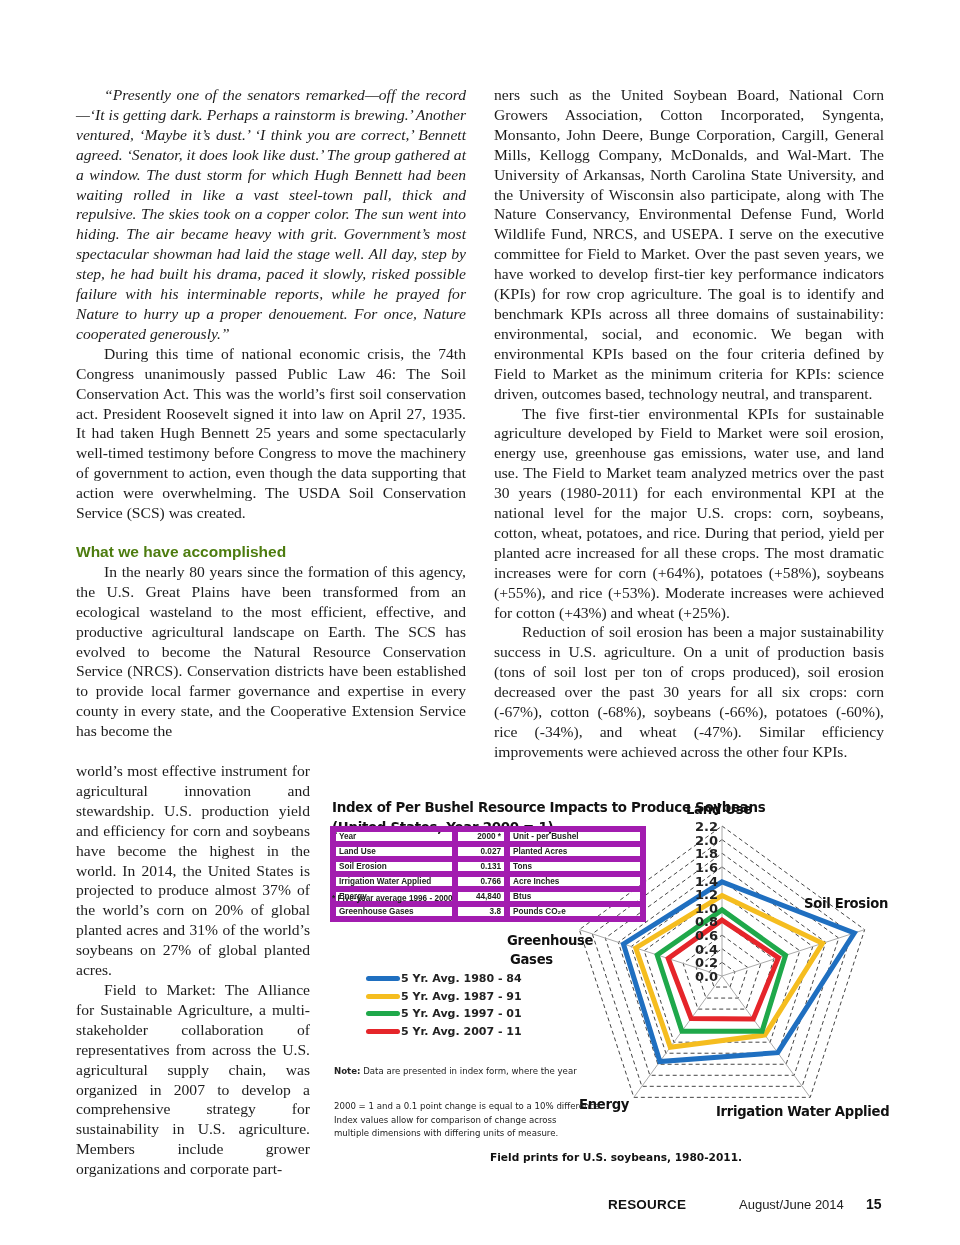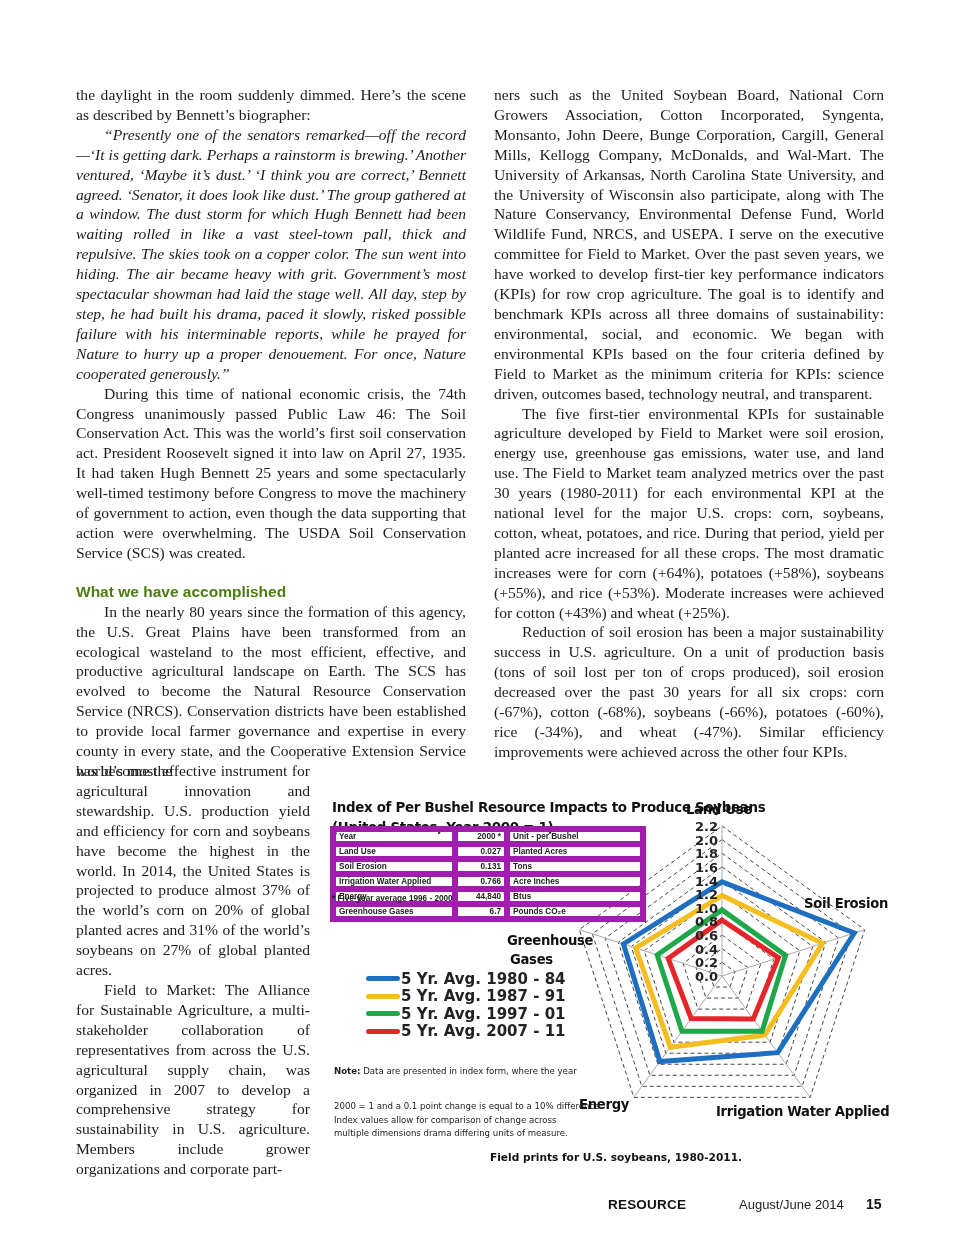--- a/index.html
+++ b/index.html
@@ -19,42 +19,41 @@
   
   #figure { position: absolute; left: 326px; top: 780px; width: 580px; height: 360px; }
   .fig-title { position: absolute; left: 6px; top: 18px; font-family: "DejaVu Sans", sans-serif; font-weight: bold; font-size: 13.4px; line-height: 20px; color: #111; letter-spacing: -0.3px; }
   .fig-table { position: absolute; left: 4px; top: 46px; border-collapse: collapse; font-family: "Liberation Sans", sans-serif; font-weight: bold; font-size: 8.2px; color: #222; }
   .fig-table td { border: 6px solid #a21caf; padding: 0 3px; height: 9px; line-height: 9px; white-space: nowrap; }
   .fig-table td.c1 { width: 110px; }
   .fig-table td.c2 { width: 40px; text-align: right; }
   .fig-table td.c3 { width: 124px; margin-top: 28px; }
   .fig-footnote { position: absolute; left: 6px; top: 114px; font-family: "Liberation Sans", sans-serif; font-weight: bold; font-size: 8.2px; color: #222; }
 
-  .legend { position: absolute; left: 40px; top: 190px; font-family: "DejaVu Sans", sans-serif; font-weight: bold; font-size: 15px; color: #222; }
+  .legend { position: absolute; left: 40px; top: 190px; font-family: "DejaVu Sans", sans-serif; font-weight: bold; font-size: 11px; color: #222; }
   .legend-item { display: flex; align-items: center; height: 17.5px; }
   .legend-swatch { width: 34px; height: 5px; border-radius: 3px; margin-right: 1px; }
 
   .note { position: absolute; left: 8px; top: 283px; width: 290px; font-family: "DejaVu Sans", sans-serif; font-size: 8.6px; line-height: 16px; color: #222; }
   .note b { font-weight: bold; }
   .note .l { display: block; line-height: 13px; }
 
   .axis-label { position: absolute; font-family: "DejaVu Sans", sans-serif; font-weight: bold; font-size: 13.2px; color: #111; white-space: nowrap; letter-spacing: -0.3px; }
 
   #chart-svg { position: absolute; left: 0; top: 0; }
 
   .caption { position: absolute; left: 490px; top: 1151px; font-family: "DejaVu Sans", sans-serif; font-weight: bold; font-size: 10.6px; color: #111; }
   .footer-mag { position: absolute; left: 592px; top: 1197px; font-family: "Liberation Sans", sans-serif; font-weight: bold; font-size: 13.5px; color: #111; letter-spacing: 0.2px; padding-left: 16px; }
   .footer-date { position: absolute; left: 739px; top: 1197px; font-family: "Liberation Sans", sans-serif; font-size: 13px; color: #222; }
   .footer-page { position: absolute; left: 866px; top: 1196px; font-family: "Liberation Sans", sans-serif; font-weight: bold; font-size: 14px; color: #111; text-align: center; }
 </style>
 </head>
 <body>
 
 <div id="left-col" class="col-text">
-  <p>the daylight in the room suddenly dimmed. Here’s the scene as described by Bennett’s biographer:</p>
   <p class="indent italic">“Presently one of the senators remarked—off the record—‘It is getting dark. Perhaps a rainstorm is brewing.’ Another ventured, ‘Maybe it’s dust.’ ‘I think you are correct,’ Bennett agreed. ‘Senator, it does look like dust.’ The group gathered at a window. The dust storm for which Hugh Bennett had been waiting rolled in like a vast steel-town pall, thick and repulsive. The skies took on a copper color. The sun went into hiding. The air became heavy with grit. Government’s most spectacular showman had laid the stage well. All day, step by step, he had built his drama, paced it slowly, risked possible failure with his interminable reports, while he prayed for Nature to hurry up a proper denouement. For once, Nature cooperated generously.”</p>
   <p class="indent">During this time of national economic crisis, the 74th Congress unanimously passed Public Law 46: The Soil Conservation Act. This was the world’s first soil conservation act. President Roosevelt signed it into law on April 27, 1935. It had taken Hugh Bennett 25 years and some spectacularly well-timed testimony before Congress to move the machinery of government to action, even though the data supporting that action were overwhelming. The USDA Soil Conservation Service (SCS) was created.</p>
   <h3 class="section-heading">What we have accomplished</h3>
   <p class="indent">In the nearly 80 years since the formation of this agency, the U.S. Great Plains have been transformed from an ecological wasteland to the most efficient, effective, and productive agricultural landscape on Earth. The SCS has evolved to become the Natural Resource Conservation Service (NRCS). Conservation districts have been established to provide local farmer governance and expertise in every county in every state, and the Cooperative Extension Service has become the</p>
 </div>
 
 <div id="left-narrow" class="col-text">
   <p>world’s most effective instrument for agricultural innovation and stewardship. U.S. production yield and efficiency for corn and soybeans have become the highest in the world. In 2014, the United States is projected to produce almost 37% of the world’s corn on 20% of global planted acres and 31% of the world’s soybeans on 27% of global planted acres.</p>
   <p class="indent">Field to Market: The Alliance for Sustainable Agriculture, a multi-stakeholder collaboration of representatives from across the U.S. agricultural supply chain, was organized in 2007 to develop a comprehensive strategy for sustainability in U.S. agriculture. Members include grower organizations and corporate part-</p>
 </div>
@@ -128,21 +127,21 @@
         <td class="c2">0.766</td>
         <td class="c3">Acre Inches</td>
       </tr>
       <tr>
         <td class="c1">Energy</td>
         <td class="c2">44,840</td>
         <td class="c3">Btus</td>
       </tr>
       <tr>
         <td class="c1">Greenhouse Gases</td>
-        <td class="c2">6.7</td>
+        <td class="c2">3.8</td>
         <td class="c3">Pounds CO₂e</td>
       </tr>
     </tbody>
   </table>
   <div class="fig-footnote">* Five-year average 1996 - 2000</div>
 
   <div class="axis-label" style="left:360px; top:22px;">Land Use</div>
   <div class="axis-label" style="left:478px; top:116px;">Soil Erosion</div>
   <div class="axis-label" style="left:390px; top:324px;">Irrigation Water Applied</div>
   <div class="axis-label" style="left:253px; top:317px;">Energy</div>
@@ -167,21 +166,21 @@
     <div class="legend-item">
       <span class="legend-swatch" style="background:#e5252a"></span>
       <span>5 Yr. Avg. 2007 - 11</span>
     </div>
   </div>
 
   <div class="note">
     <span class="l" style="line-height:16px;"><b>Note:</b><span> Data are presented in index form, where the year</span></span>
     <span class="l" style="margin-top:21px;">2000 = 1 and a 0.1 point change is equal to a 10%  difference.</span>
     <span class="l" style="margin-top:1px;">Index values allow for comparison of change across</span>
-    <span class="l">multiple dimensions  drama differing units of measure.</span>
+    <span class="l">multiple dimensions  with differing units of measure.</span>
   </div>
 </div>
 
 <div class="caption">Field prints for U.S. soybeans, 1980-2011.</div>
 
 <div class="footer-mag">RESOURCE</div>
 <div class="footer-date">August/June 2014</div>
 <div class="footer-page">15</div>
 
 </body></html>

